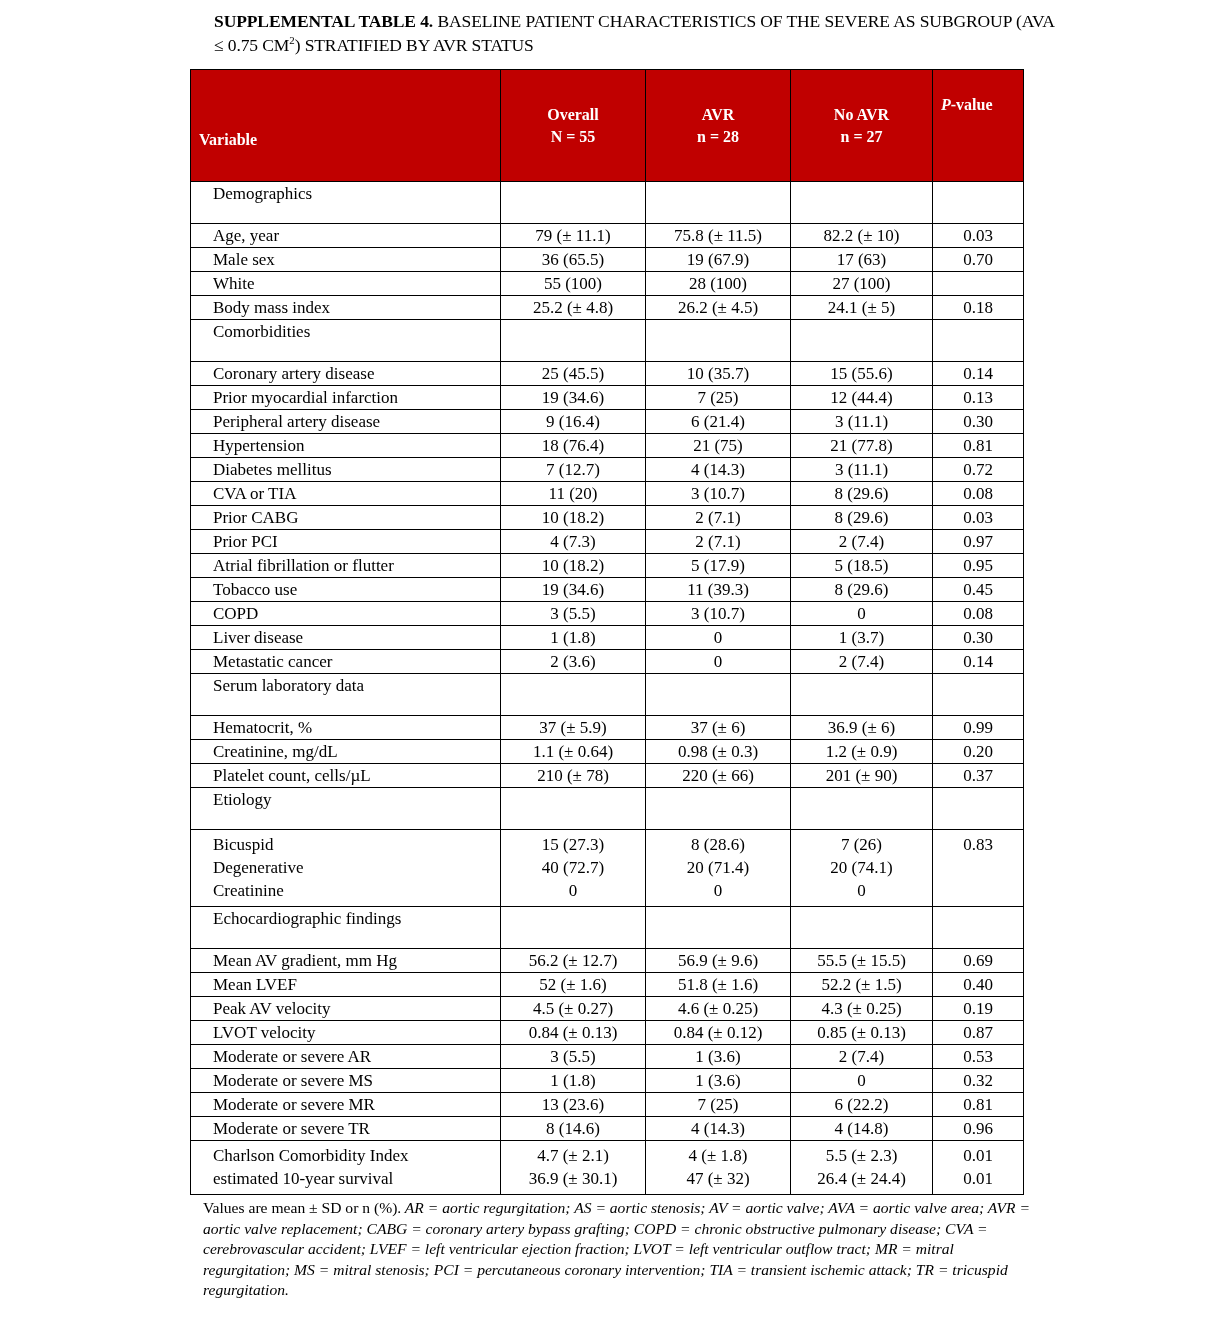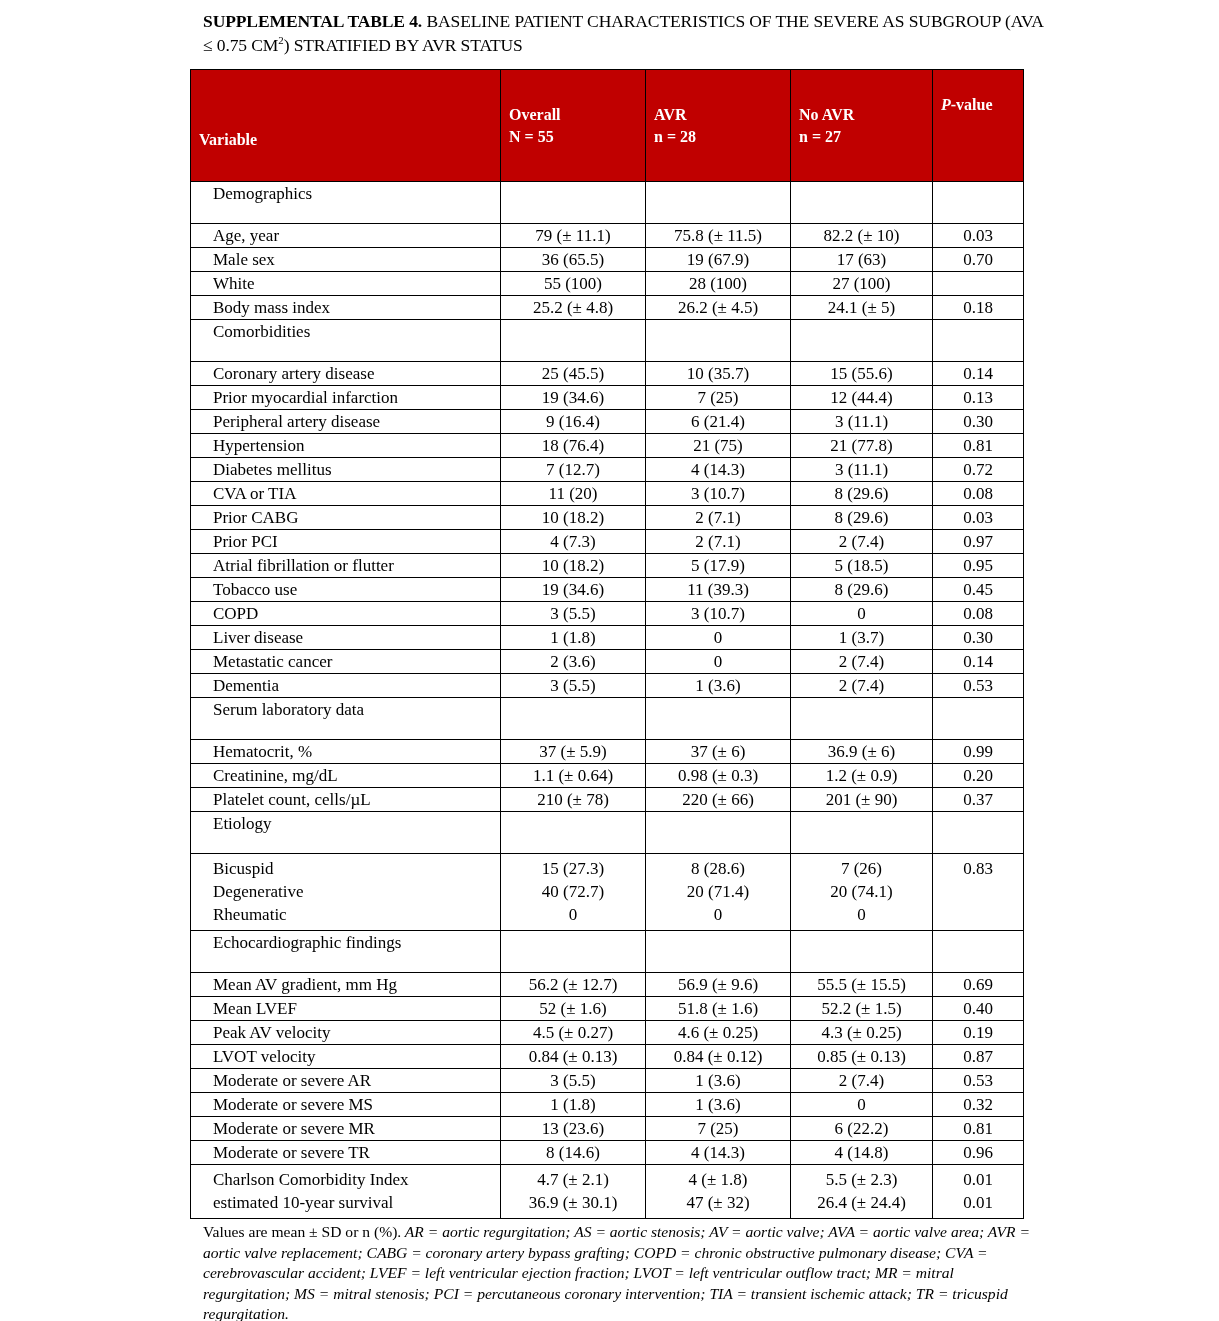--- a/index.html
+++ b/index.html
@@ -21,21 +21,21 @@
     box-sizing: border-box;
     padding: 9px 190px 0 190px;
   }
 
   
   .title {
     font-size: 17.5px;
     line-height: 24px;
     letter-spacing: -0.1px;
     width: 840px;
-    margin: 0 0 12px 13px;
+    margin: 0 0 12px 24px;
   }
   .title .lead {
     font-weight: bold;
   }
   .sup {
     font-size: 0.62em;
     vertical-align: super;
     line-height: 0;
   }
 
@@ -63,21 +63,21 @@
     padding: 0 8px;
     height: 112px;
     box-sizing: border-box;
   }
   th.h-var {
     text-align: left;
     vertical-align: bottom;
     padding-bottom: 32px;
   }
   th.h-grp {
-    text-align: left;
+    text-align: center;
     vertical-align: middle;
     line-height: 22px;
   }
   th.h-p {
     text-align: left;
     vertical-align: middle;
     padding-bottom: 42px;
   }
   th.h-p .ital { font-style: italic; }
 
@@ -288,27 +288,20 @@
           <td class="num">1 (3.7)</td>
           <td class="num">0.30</td>
         </tr>
         <tr>
           <td class="lbl"><span>Metastatic cancer</span></td>
           <td class="num">2 (3.6)</td>
           <td class="num">0</td>
           <td class="num">2 (7.4)</td>
           <td class="num">0.14</td>
         </tr>
-        <tr>
-          <td class="lbl"><span>Dementia</span></td>
-          <td class="num">3 (5.5)</td>
-          <td class="num">1 (3.6)</td>
-          <td class="num">2 (7.4)</td>
-          <td class="num">0.53</td>
-        </tr>
         <tr class="section">
           <td class="lbl"><span>Serum laboratory data</span></td>
           <td class="num">&nbsp;</td>
           <td class="num">&nbsp;</td>
           <td class="num">&nbsp;</td>
           <td class="num">&nbsp;</td>
         </tr>
         <tr>
           <td class="lbl"><span>Hematocrit, %</span></td>
           <td class="num">37 (± 5.9)</td>
@@ -334,21 +327,21 @@
           <td class="lbl"><span>Etiology</span></td>
           <td class="num">&nbsp;</td>
           <td class="num">&nbsp;</td>
           <td class="num">&nbsp;</td>
           <td class="num">&nbsp;</td>
         </tr>
         <tr class="multi">
           <td class="lbl">
             <span class="ln">Bicuspid</span>
             <span class="ln">Degenerative</span>
-            <span class="ln">Rheumatic</span>
+            <span class="ln">Creatinine</span>
           </td>
           <td class="num">
             <span class="ln">15 (27.3)</span>
             <span class="ln">40 (72.7)</span>
             <span class="ln">0</span>
           </td>
           <td class="num">
             <span class="ln">8 (28.6)</span>
             <span class="ln">20 (71.4)</span>
             <span class="ln">0</span>

